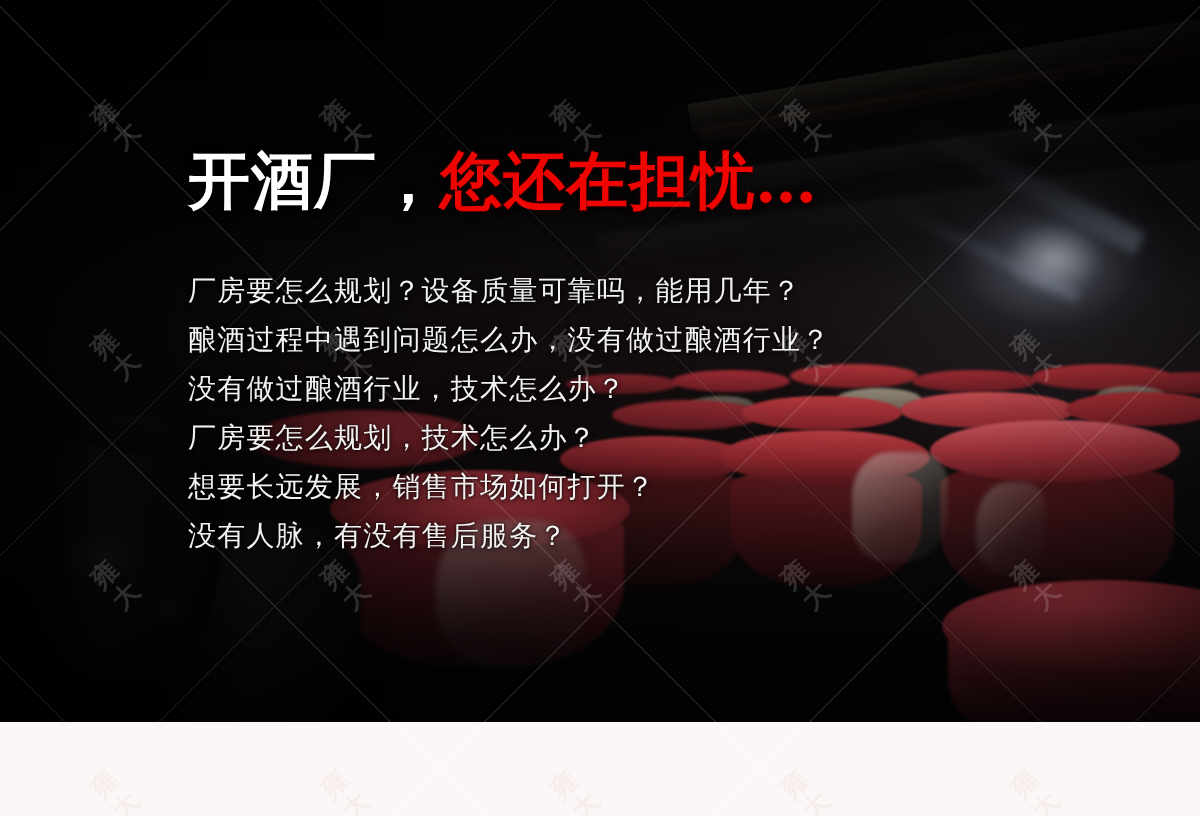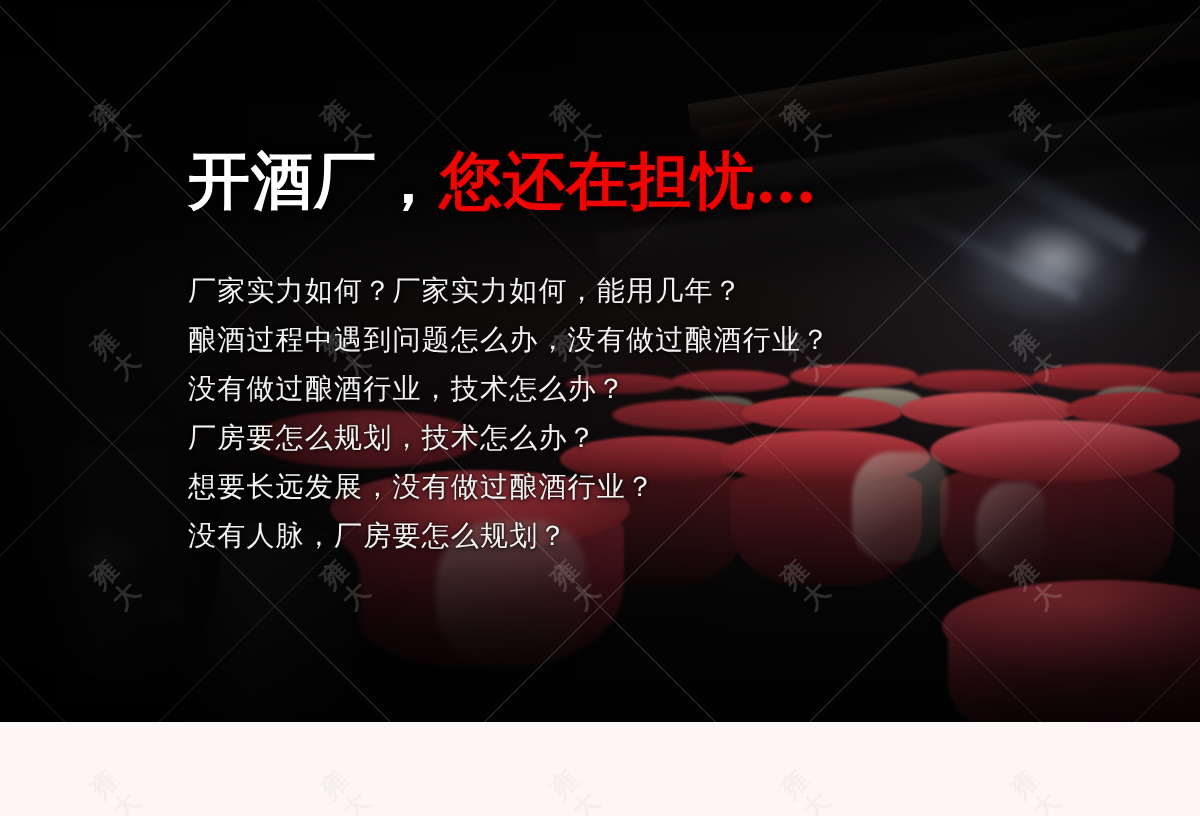--- a/index.html
+++ b/index.html
@@ -435,26 +435,26 @@
     <div class="glow-core"></div>
 
     <div class="hero-topdark"></div>
     <div class="hero-bottomdark"></div>
     <div class="hero-vignette"></div>
 
     <div class="copy">
       <h1 class="headline"><span class="hl-white">开酒厂，</span><span class="hl-red">您还在担忧…</span></h1>
 
       <ul class="bullets">
-        <li class="bullet">厂家实力如何？厂家实力如何，能用几年？</li>
+        <li class="bullet">厂房要怎么规划？设备质量可靠吗，能用几年？</li>
         <li class="bullet">酿酒过程中遇到问题怎么办，没有做过酿酒行业？</li>
         <li class="bullet">没有做过酿酒行业，技术怎么办？</li>
         <li class="bullet">厂房要怎么规划，技术怎么办？</li>
-        <li class="bullet">想要长远发展，没有做过酿酒行业？</li>
-        <li class="bullet">没有人脉，厂房要怎么规划？</li>
+        <li class="bullet">想要长远发展，销售市场如何打开？</li>
+        <li class="bullet">没有人脉，有没有售后服务？</li>
       </ul>
     </div>
   </div>
 
   <div class="lower-panel"></div>
 
   <div class="watermark-layer"></div>
   <div class="wm-text-grid">
     <div class="wm-mark" style="left:85px;  top:95px;">
         <span>雍</span>

